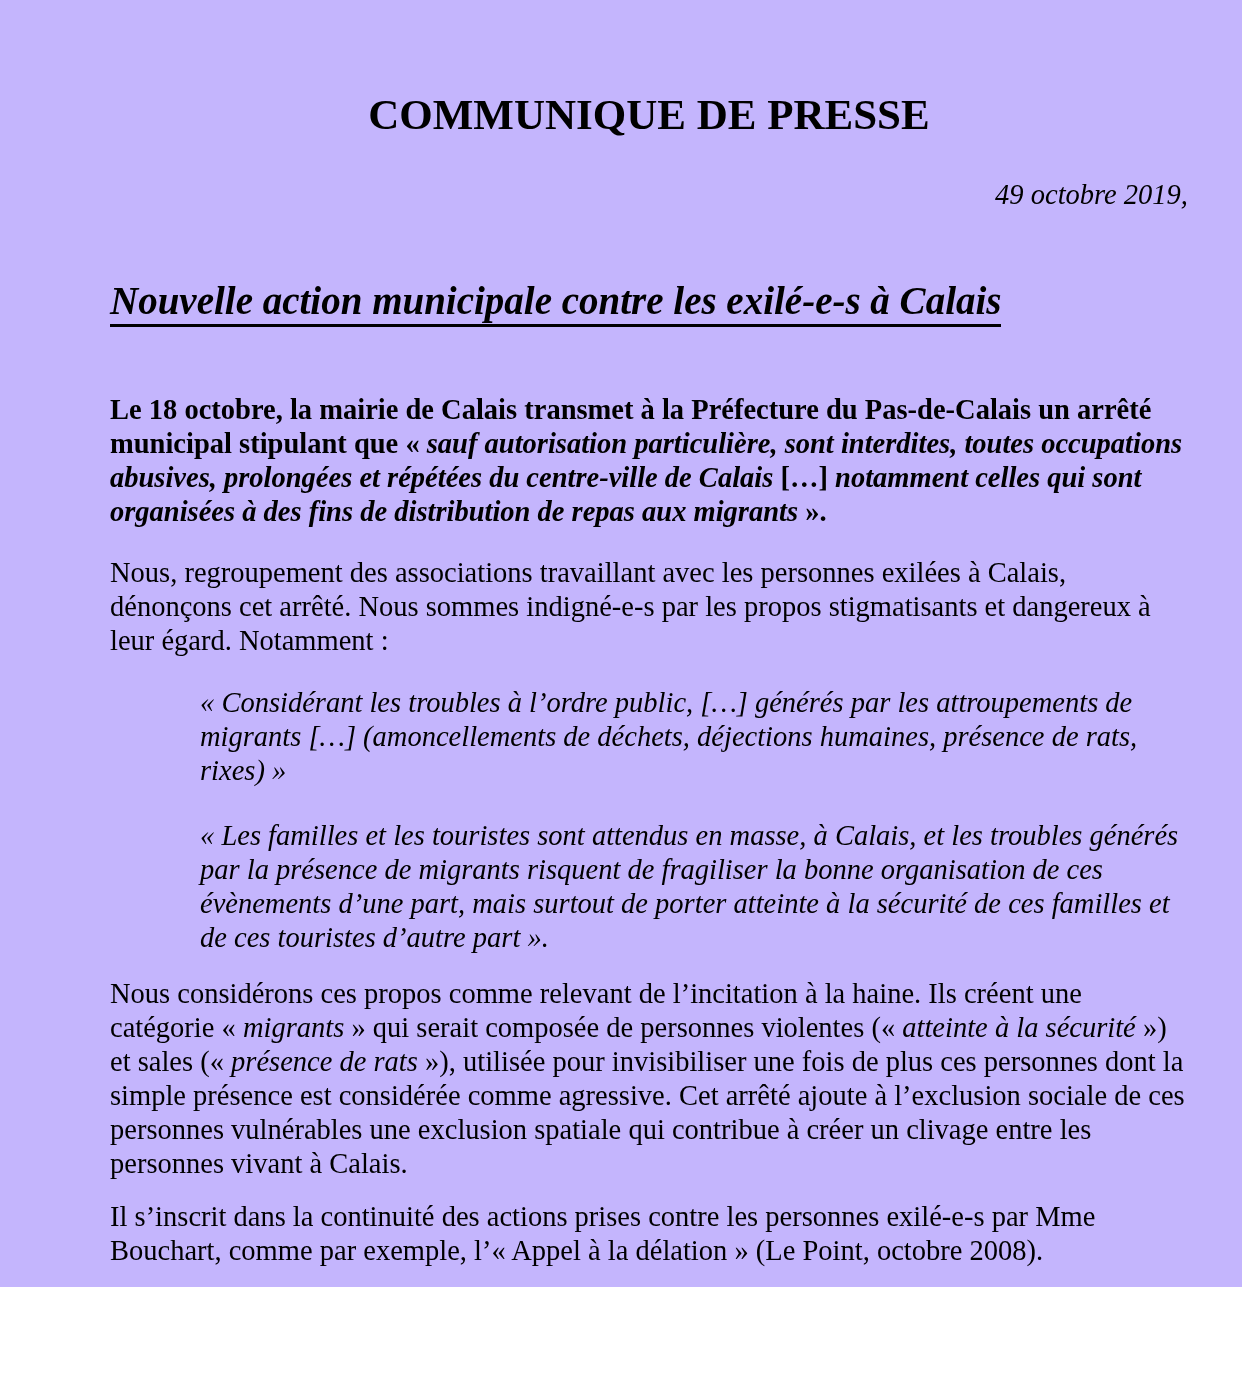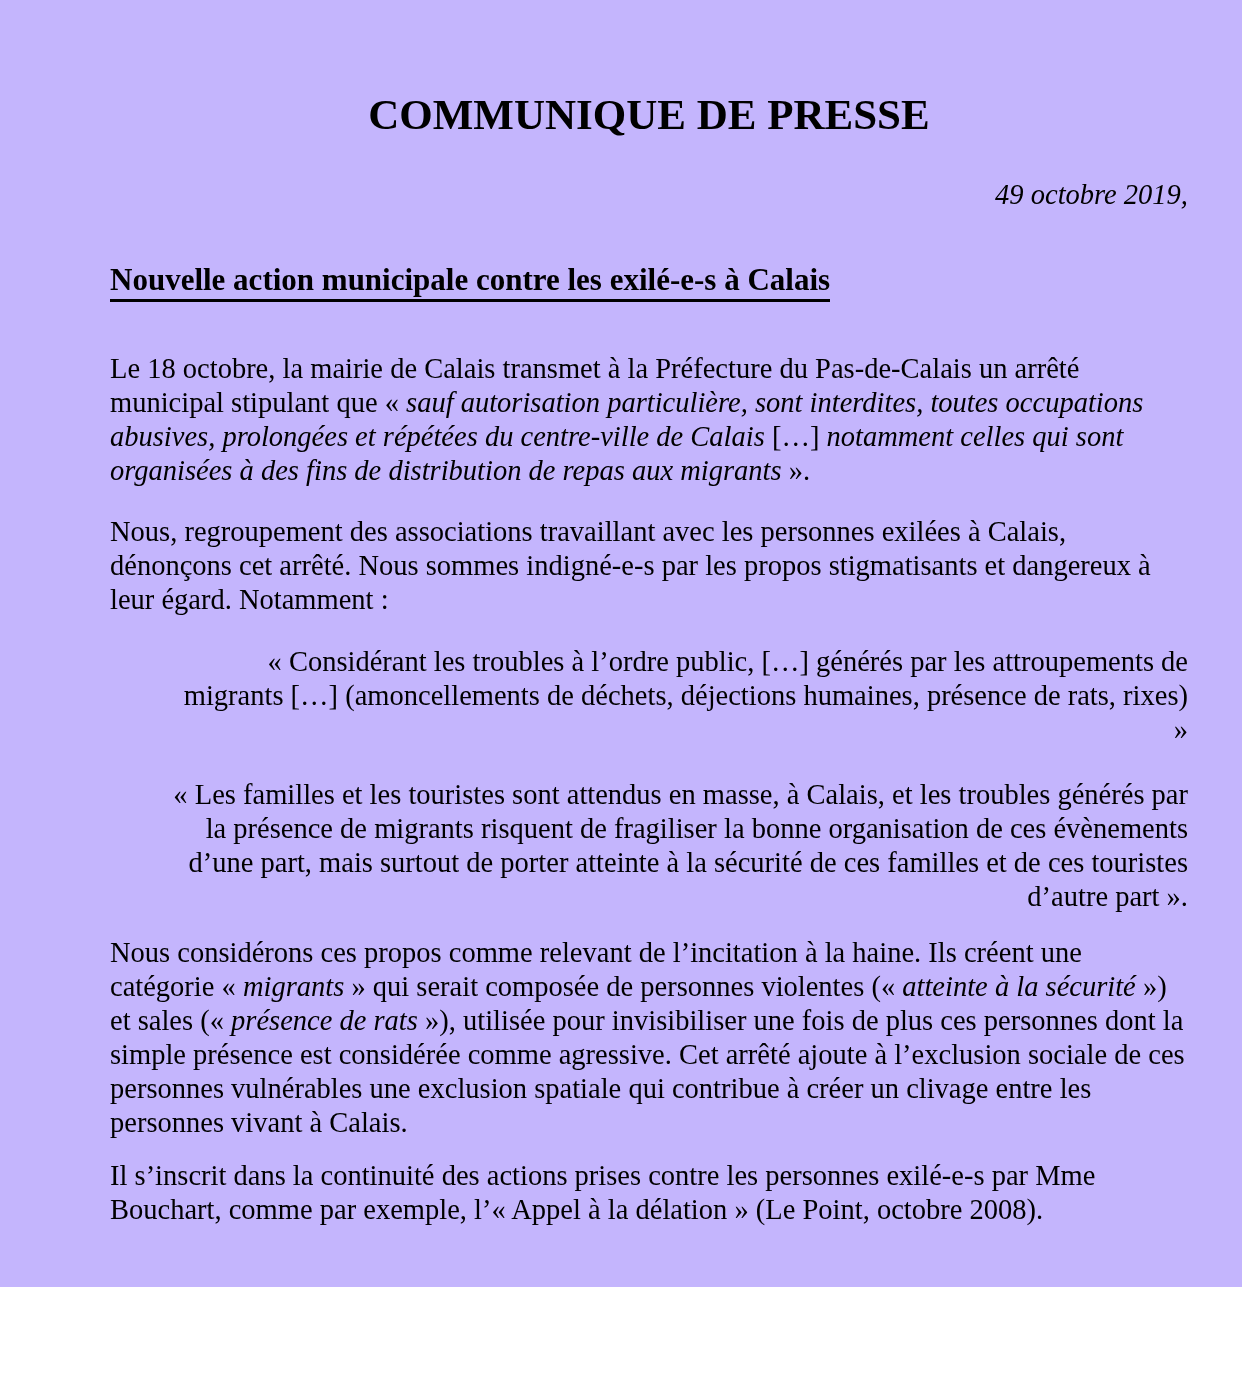--- a/index.html
+++ b/index.html
@@ -29,41 +29,42 @@
     white-space: nowrap;
   }
   .date-line {
     margin-top: 38px;
     font-size: 28.5px;
     line-height: 34px;
     font-style: italic;
     text-align: right;
   }
   .headline {
-    margin-top: 48px;
-    font-size: 31px;
+    margin-top: 69px;
+    font-size: 39px;
     line-height: 40px;
     font-weight: 700;
+    font-style: italic;
   }
   .headline .underline {
     border-bottom: 3px solid #000000;
     padding-bottom: 2px;
   }
   p {
     margin: 0;
     font-size: 28.5px;
     line-height: 34px;
   }
   .quote {
-    margin-left: 63px;
-    text-align: right;
+    margin-left: 90px;
+    font-style: italic;
   }
   .it { font-style: italic; }
   .rm { font-style: normal; }
-  #p1 { margin-top: 52px; }
+  #p1 { margin-top: 72px; font-weight: bold; }
   #p2 { margin-top: 27px; }
   #q1 { margin-top: 28px; }
   #q2 { margin-top: 31px; }
   #p3 { margin-top: 22px; }
   #p4 { margin-top: 19px; }
 </style>
 </head>
 <body>
 
 <div class="page">

